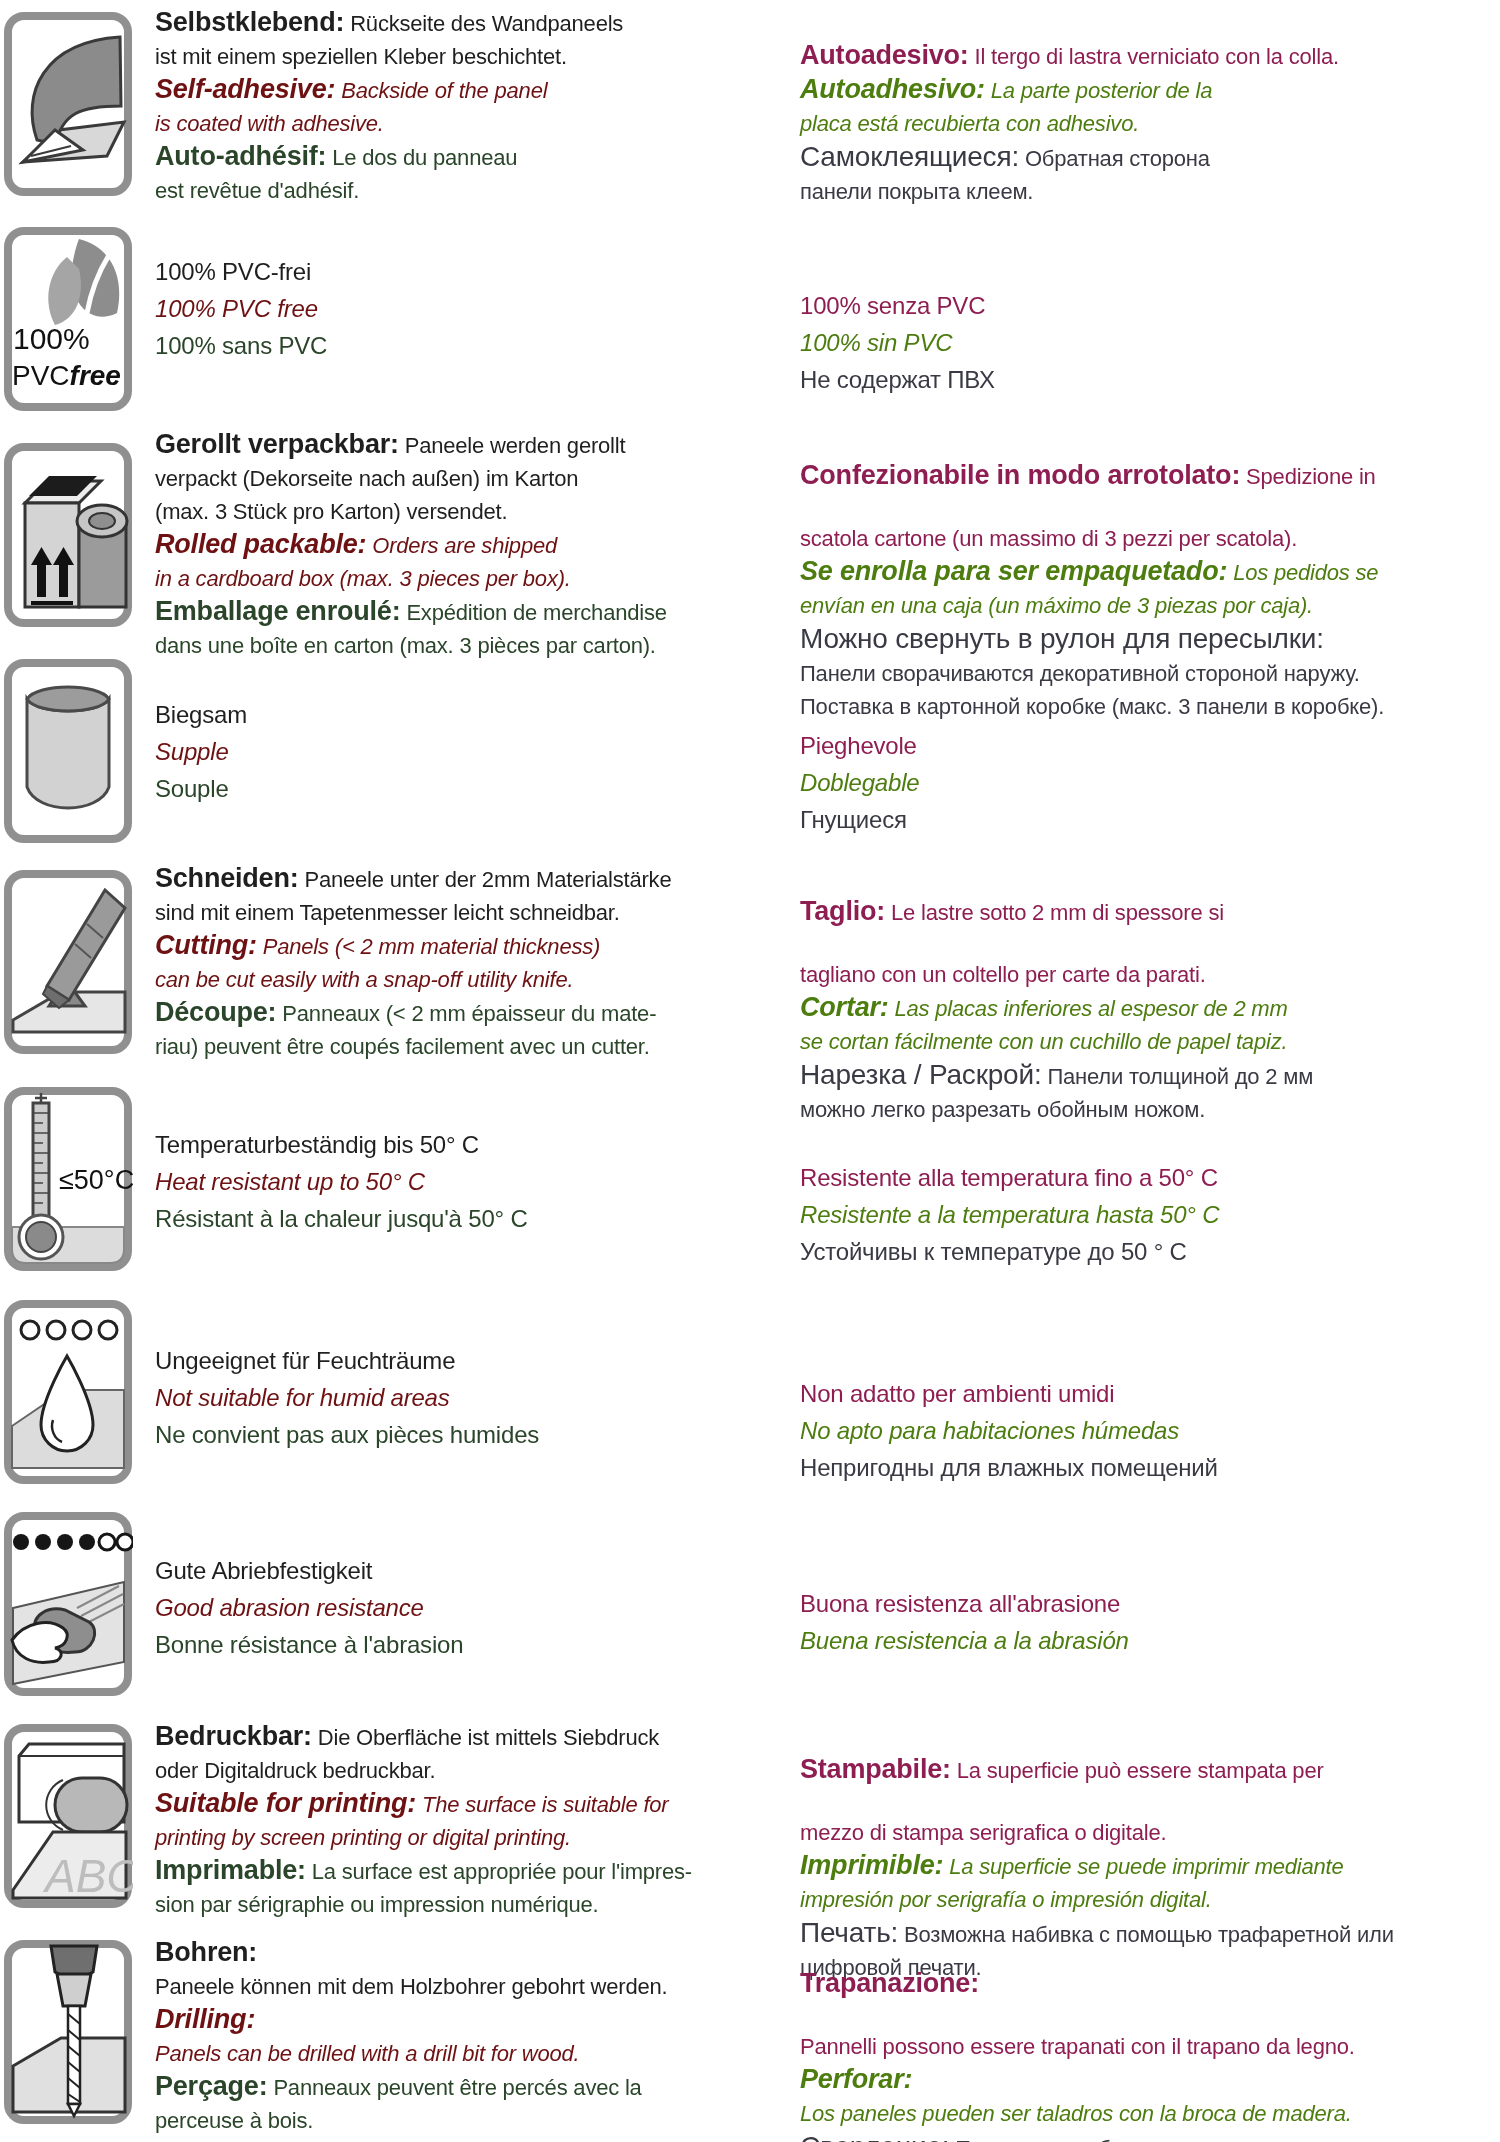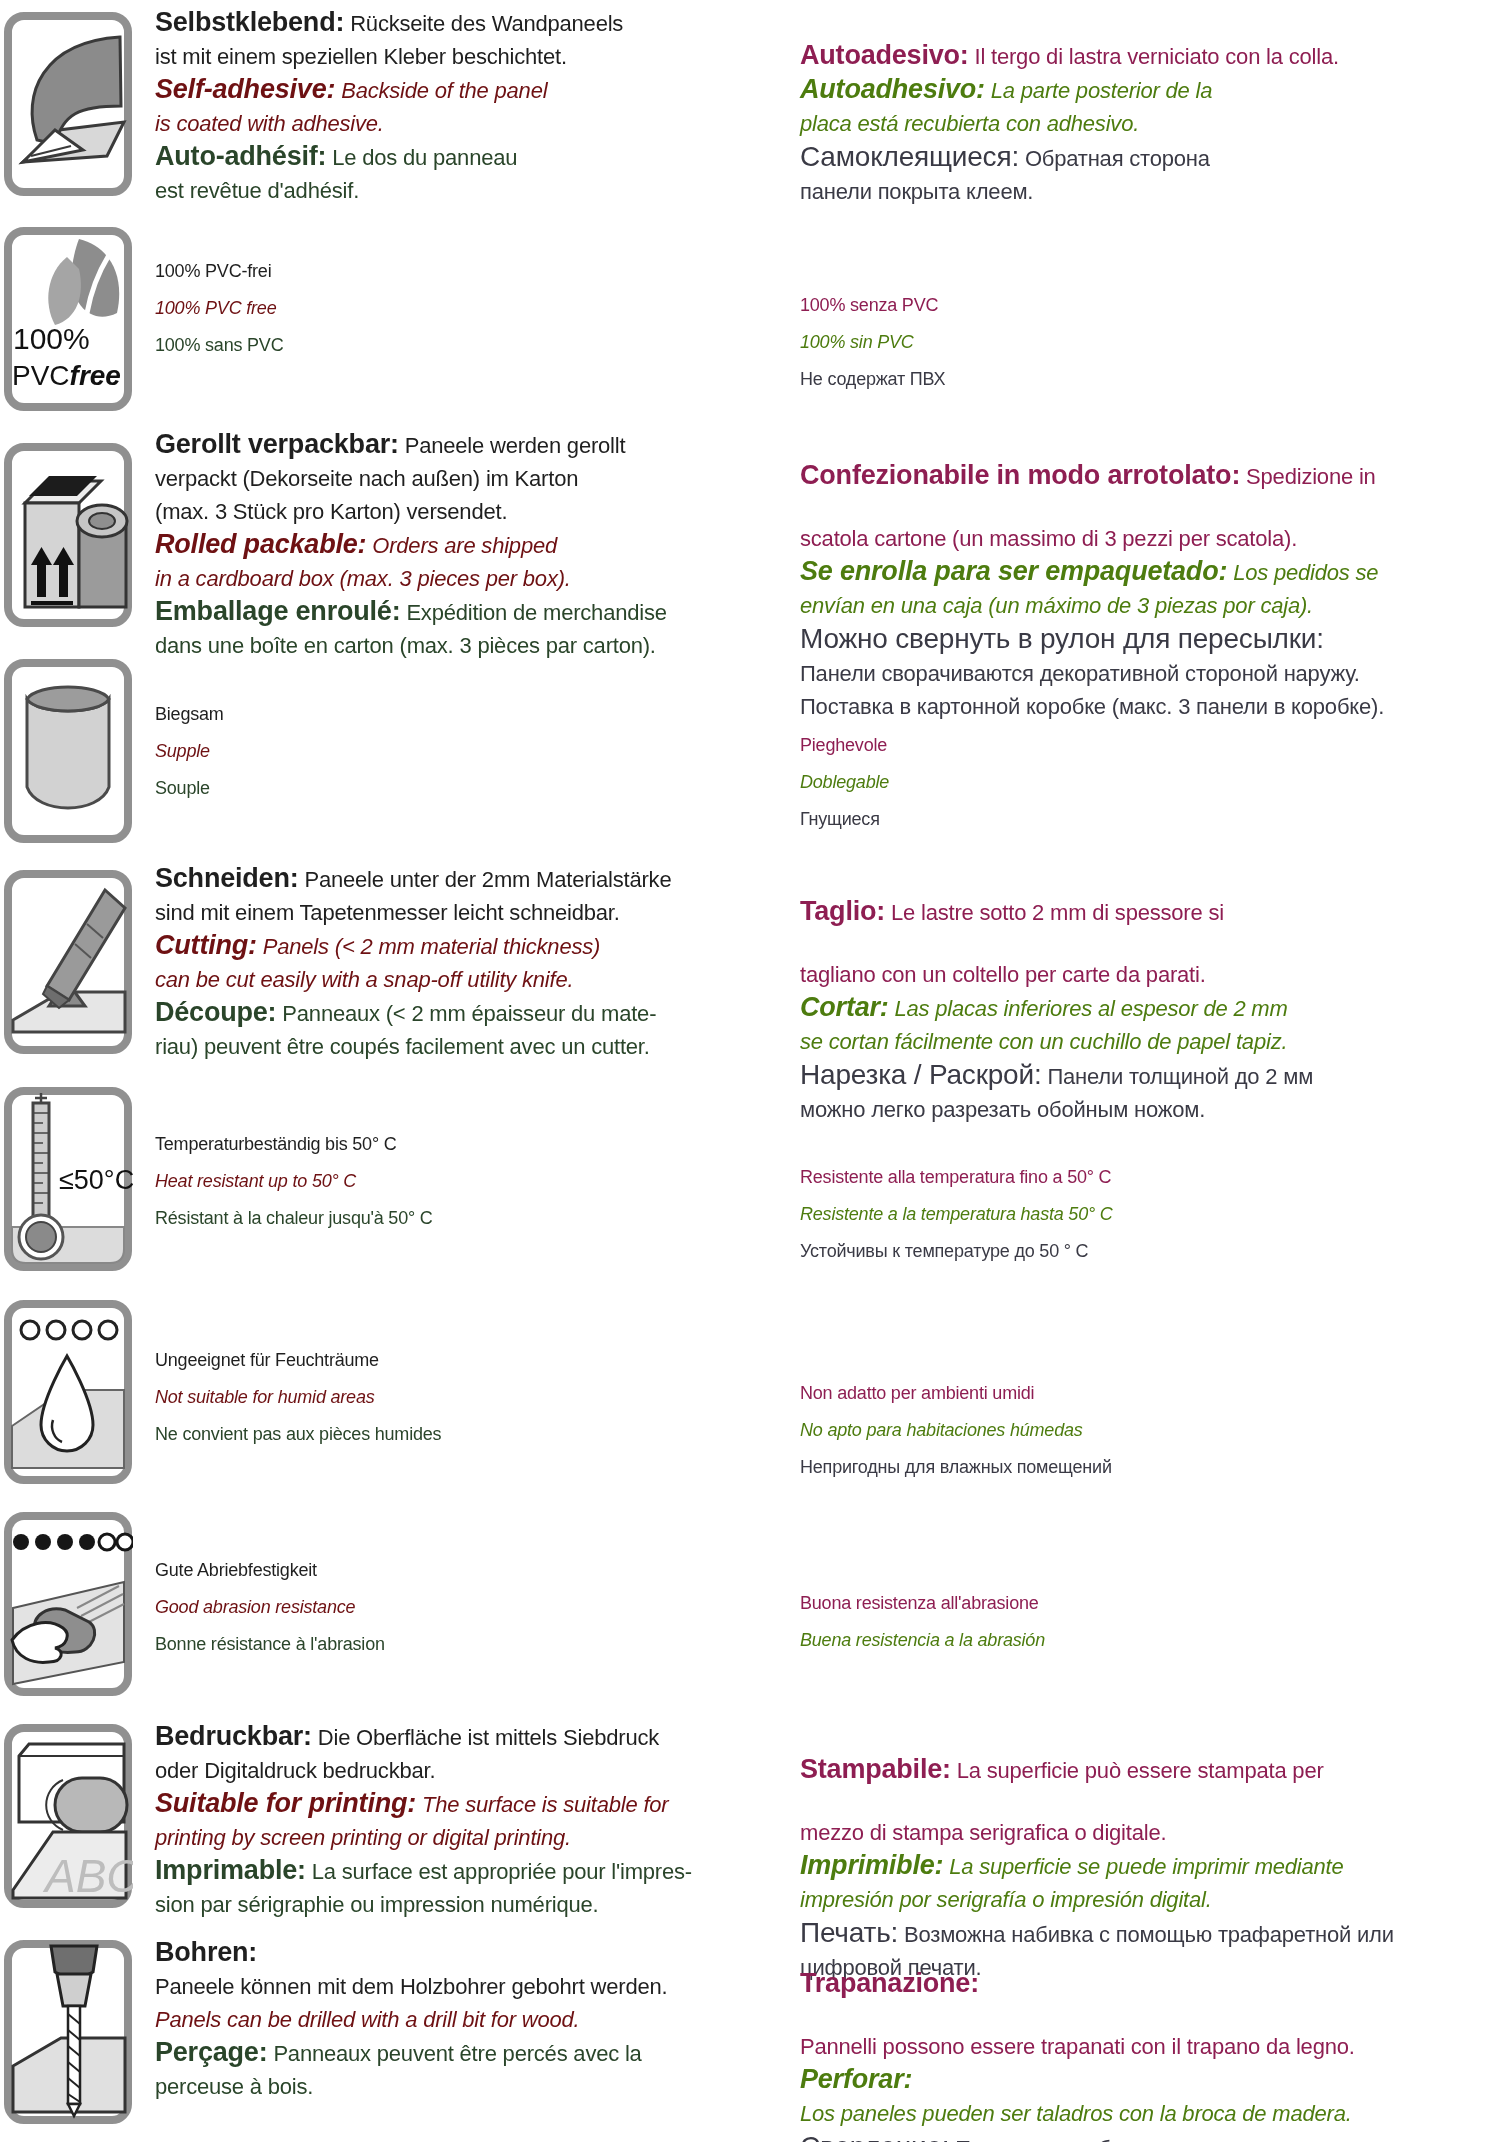--- a/index.html
+++ b/index.html
@@ -6,21 +6,21 @@
   body{
     width:1500px;height:2142px;position:relative;background:#ffffff;
     font-family:"Liberation Sans",sans-serif;overflow:hidden;
   }
   .icon-box{position:absolute;left:3px;width:130px;height:188px;}
   .icon-box svg{display:block;}
   .txt{position:absolute;white-space:nowrap;}
   .txt.left{left:155px;width:645px;}
   .txt.right{left:800px;width:700px;}
   .ln{font-size:22px;line-height:33px;letter-spacing:-0.2px;}
-  .ln.lg{font-size:18px;line-height:37px;}
+  .ln.lg{font-size:24px;line-height:37px;}
   .h{font-size:27px;font-weight:700;}
   .de{color:#1f1f1f;}
   .en{color:#6e1113;font-style:italic;}
   .fr{color:#2a452a;}
   .it{color:#8e1e52;margin-top:29px;}
   .es{color:#4d7c0f;font-style:italic;}
   .ru{color:#3a3a45;}
   .ru .h{font-weight:400;font-size:28px;margin-top:32px;}
   .icon-label{font-family:"Liberation Sans",sans-serif;fill:#111;}
 </style>
@@ -288,20 +288,21 @@
         <line x1="65" y1="124" x2="77" y2="134"></line>
       <line x1="65" y1="140" x2="77" y2="150"></line>
         <line x1="65" y1="156" x2="77" y2="164"></line>
     </g>
     <polygon points="65,166 77,166 71,178" fill="#fff" stroke="#222" stroke-width="2.5"></polygon>
   </svg>
 </div>
 <div class="txt left" style="top:1936px">
     <div class="ln de"><span class="h">Bohren:</span></div>
     <div class="ln de">Paneele können mit dem Holzbohrer gebohrt werden.</div>
+    <div class="ln en"><span class="h">Drilling:</span></div>
     <div class="ln en">Panels can be drilled with a drill bit for wood.</div>
     <div class="ln fr"><span class="h">Perçage:</span> Panneaux peuvent être percés avec la</div>
     <div class="ln fr">perceuse à bois.</div>
   </div>
 <div class="txt right" style="top:1938px">
     <div class="ln it"><span class="h">Trapanazione:</span></div>
     <div class="ln it">Pannelli possono essere trapanati con il trapano da legno.</div>
     <div class="ln es"><span class="h">Perforar:</span></div>
     <div class="ln es">Los paneles pueden ser taladros con la broca de madera.</div>
     <div class="ln ru"><span class="h">Сверление:</span> Панели могут быть просверлены сверлом</div>

